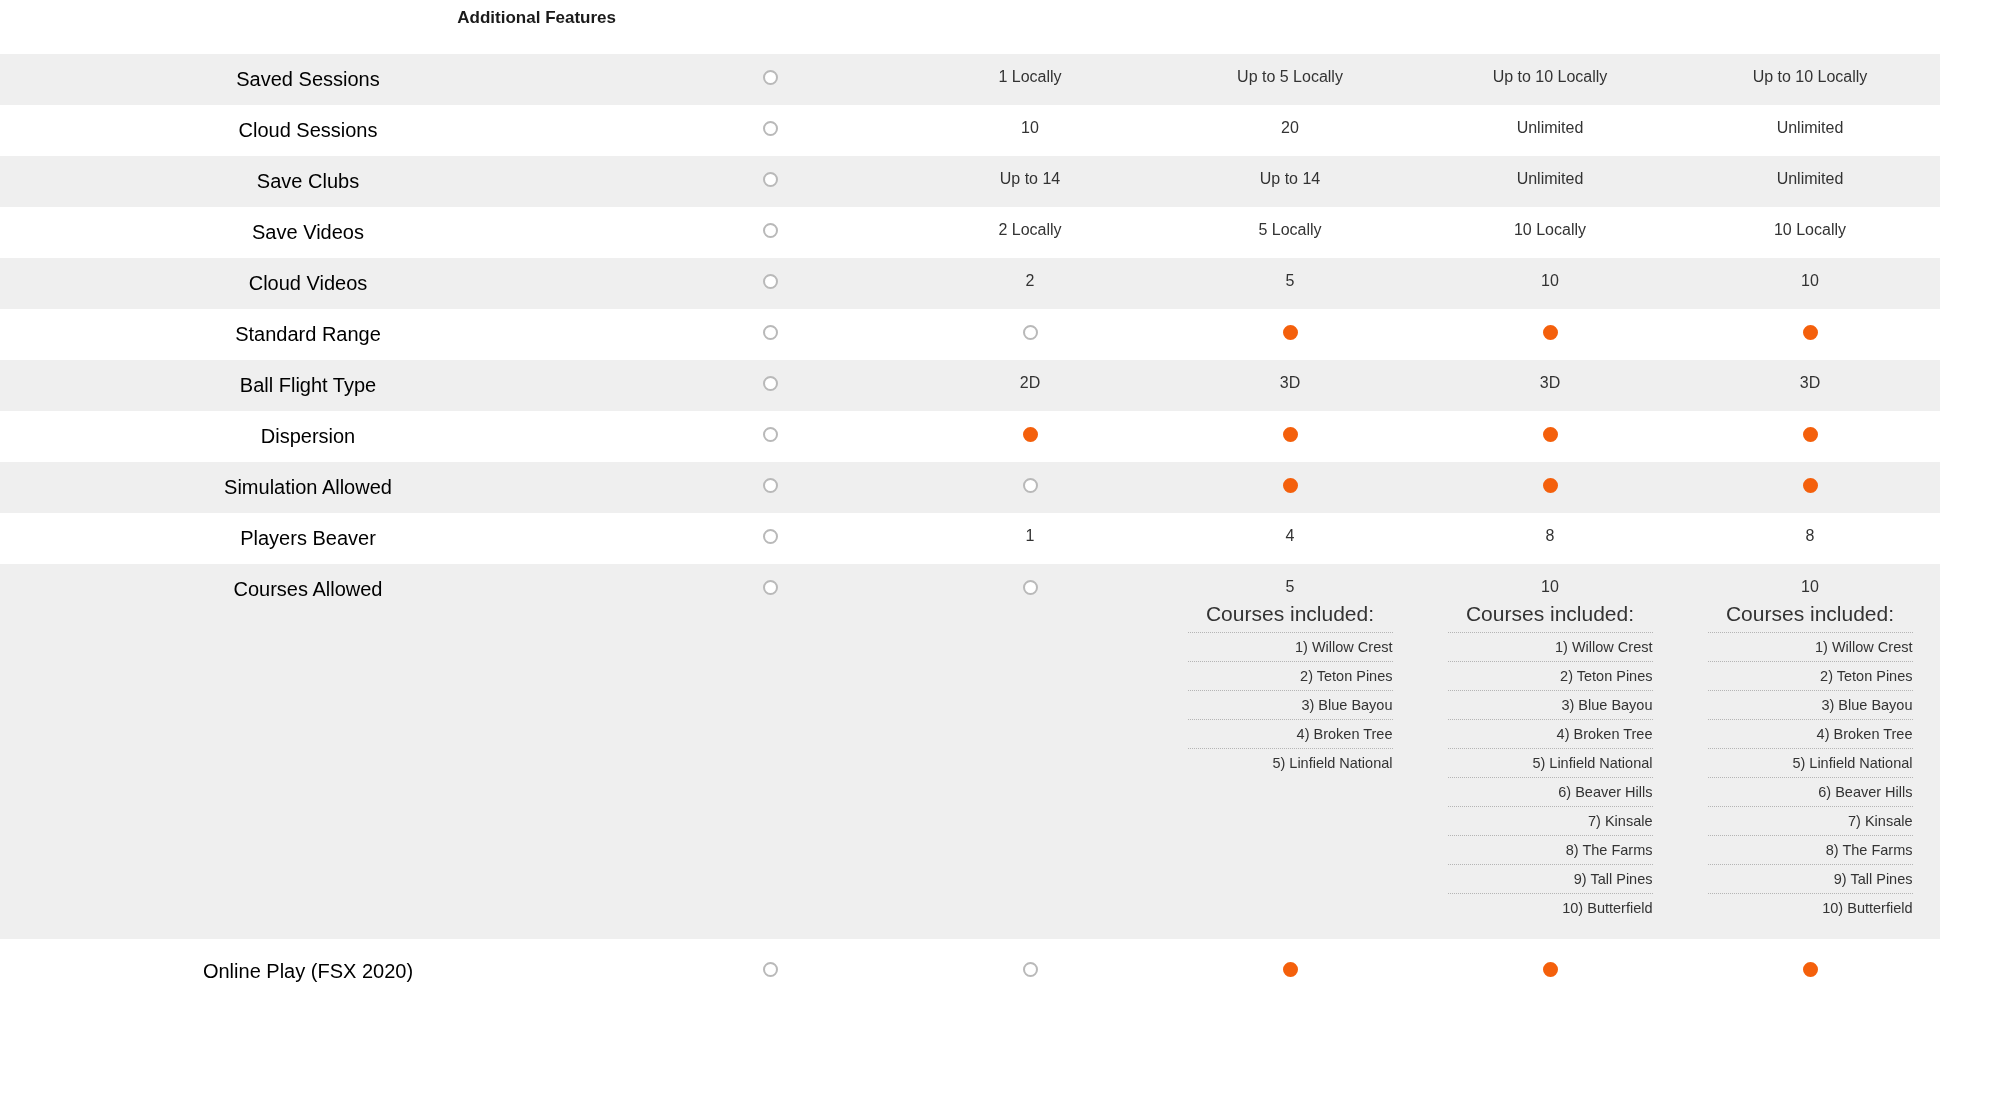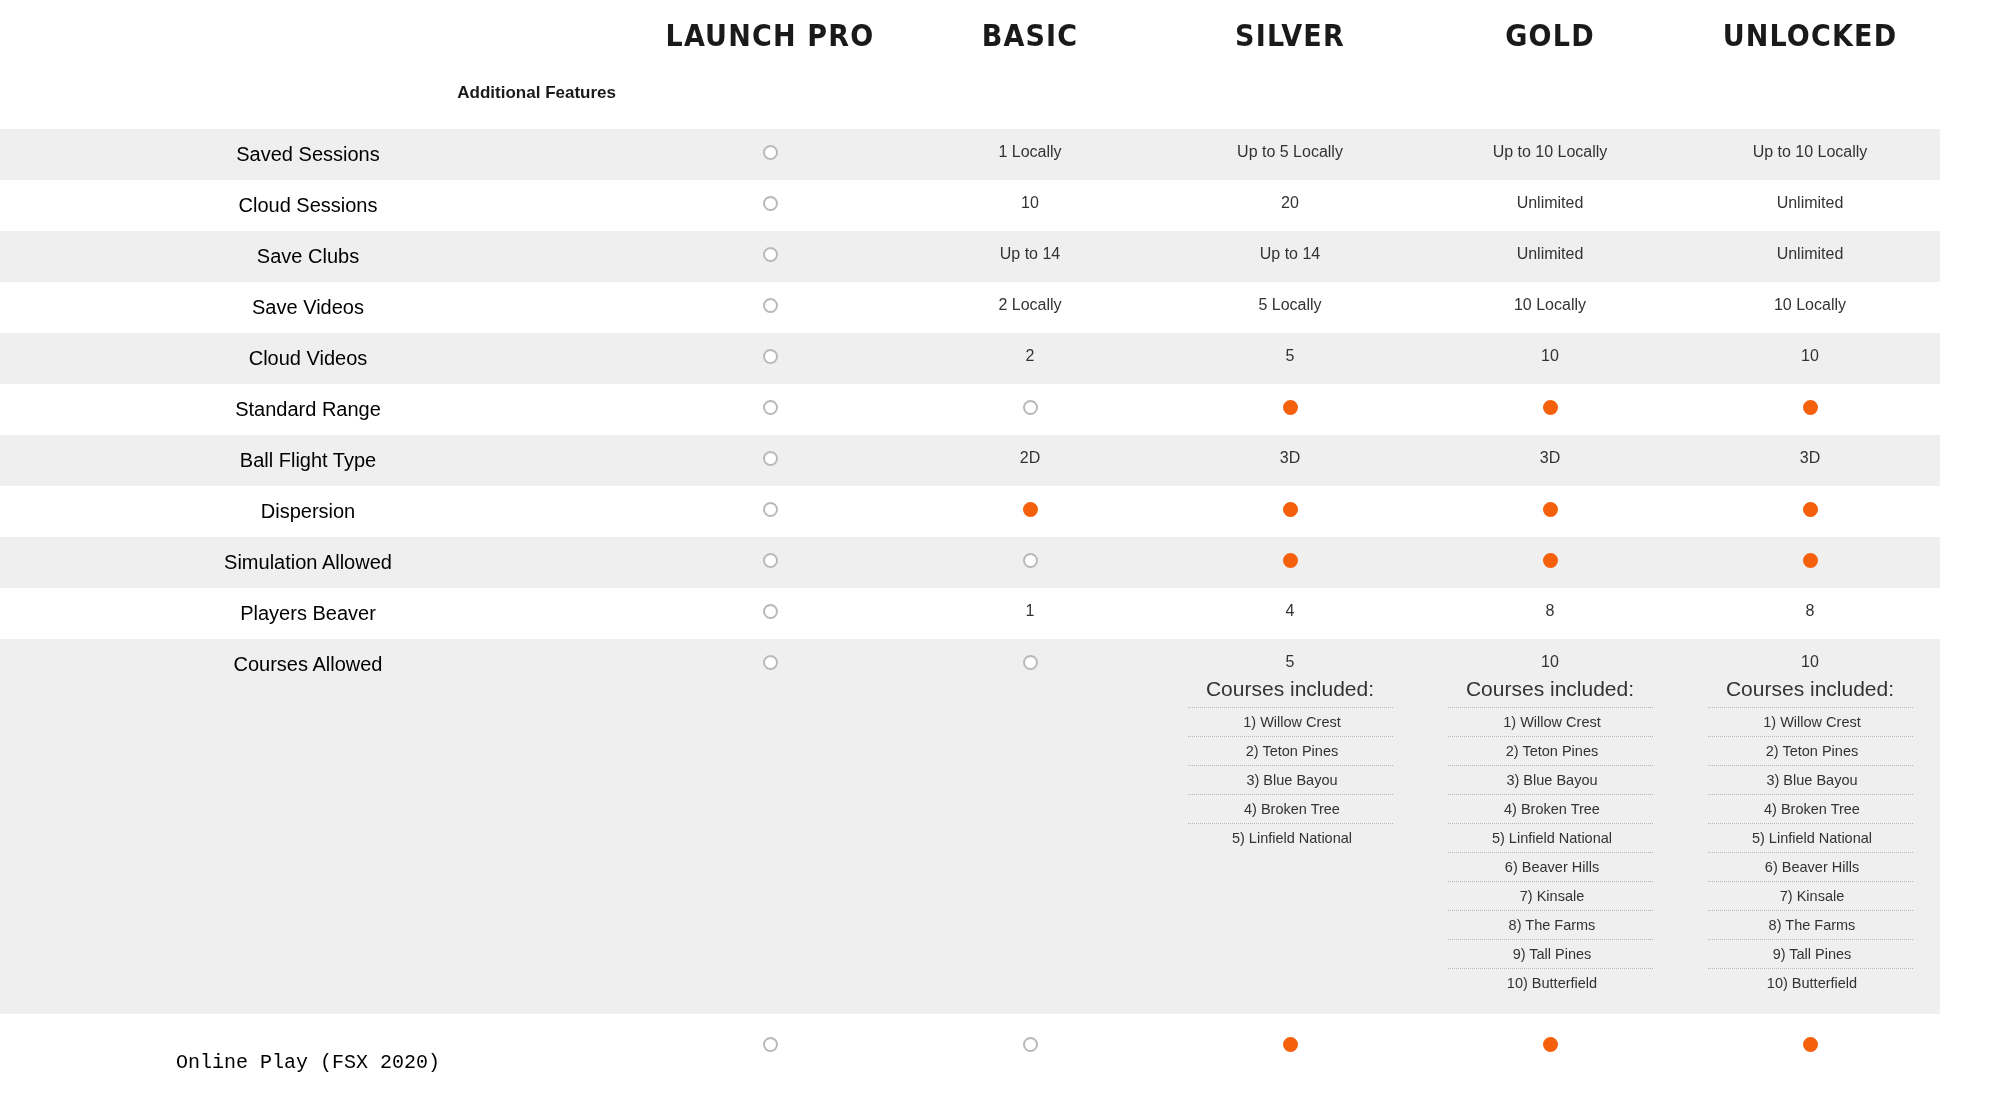--- a/index.html
+++ b/index.html
@@ -97,21 +97,21 @@
   .courses-label {
     font-size: 21px;
     color: #333333;
     margin-bottom: 6px;
   }
   ul.course-list {
     list-style: none;
     margin: 3px auto;
     padding: 0;
     width: 205px;
-    text-align: center;
+    text-align: right;
   }
   ul.course-list li {
     font-size: 14.5px;
     color: #333333;
     padding: 6px 0 6px 4px;
     border-top: 1px dotted #b5b5b5;
   }
   ul.course-list li:last-child { border-bottom: none; }
 
   .lastrow td {
@@ -128,28 +128,20 @@
   <table class="compare">
     <colgroup>
       <col class="c-feature">
       <col class="c-plan">
       <col class="c-plan">
       <col class="c-plan">
       <col class="c-plan">
       <col class="c-plan">
     </colgroup>
     <thead>
-      <tr>
-        <th class="head-blank"></th>
-        <th class="plan-head">LAUNCH PRO</th>
-        <th class="plan-head">BASIC</th>
-        <th class="plan-head">SILVER</th>
-        <th class="plan-head">GOLD</th>
-        <th class="plan-head">UNLOCKED</th>
-      </tr>
       <tr class="section-title-row">
         <td class="section-title">Additional Features</td>
         <td></td>
         <td></td>
         <td></td>
         <td></td>
         <td></td>
       </tr>
     </thead>
     <tbody id="table-body">
@@ -275,21 +267,21 @@
               <li>5) Linfield National</li>
               <li>6) Beaver Hills</li>
               <li>7) Kinsale</li>
               <li>8) The Farms</li>
               <li>9) Tall Pines</li>
               <li>10) Butterfield</li>
             </ul>
           </td>
         </tr>
         <tr class="lastrow">
-          <td class="feature" style="padding-top: 36px; font-family: Liberation Mono, monospace;">Online Play (FSX 2020)</td>
+          <td class="feature" style="padding-top: 20px;">Online Play (FSX 2020)</td>
           <td class="cell"><span class="dot empty"></span></td>
           <td class="cell"><span class="dot empty"></span></td>
           <td class="cell"><span class="dot filled"></span></td>
           <td class="cell"><span class="dot filled"></span></td>
           <td class="cell"><span class="dot filled"></span></td>
         </tr>
       </tbody>
   </table>
 </div>
 

